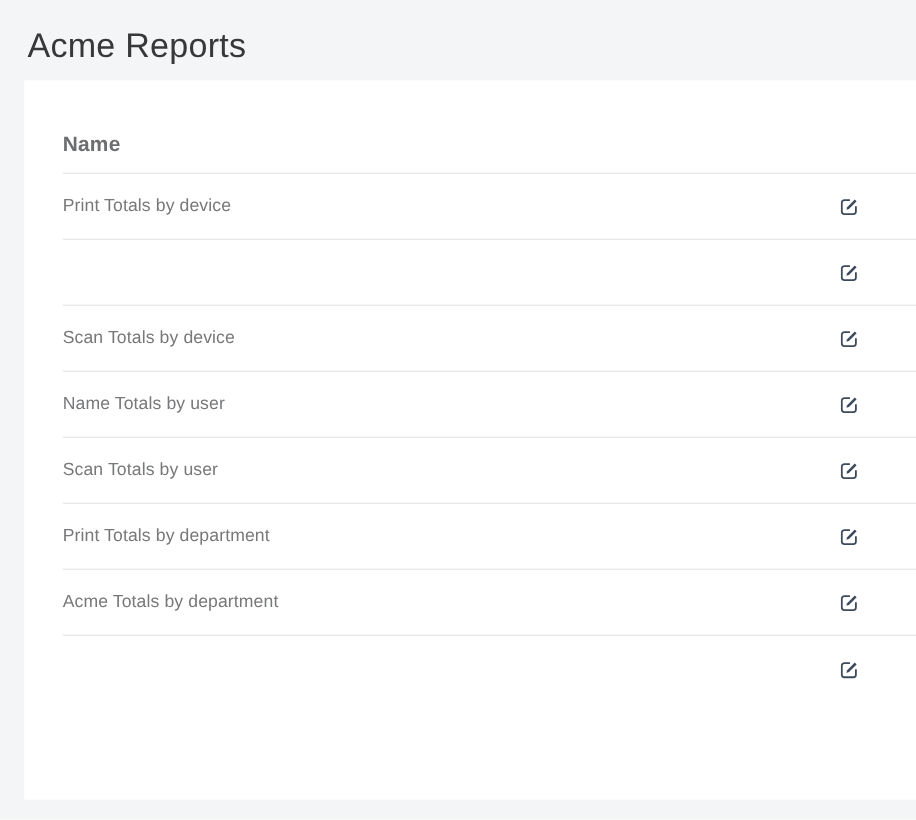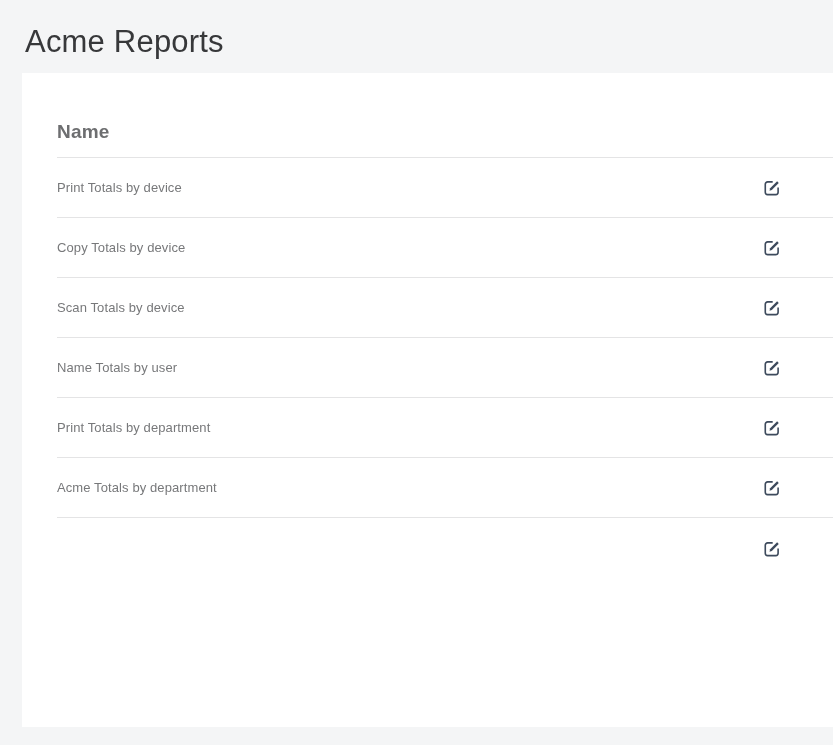--- a/index.html
+++ b/index.html
@@ -54,21 +54,21 @@
   .row{
     height:60px;
     display:flex;
     align-items:center;
     border-bottom:1px solid var(--divider);
   }
   .row:last-child{
     border-bottom:none;
   }
   .row-label{
-    font-size:13px;
+    font-size:16px;
     color:var(--row-text);
     letter-spacing:0.1px;
   }
   .edit-btn{
     margin-left:auto;
     margin-right:49px;
     background:none;
     border:none;
     padding:2px;
     cursor:pointer;
@@ -94,21 +94,20 @@
     <span class="row-label">Print Totals by device</span>
     <button class="edit-btn">
       <svg width="19" height="19" viewBox="0 0 20 20" aria-hidden="true">
         <path d="M15.9 9.9 V15.1 a2.45 2.45 0 0 1 -2.45 2.45 H4.85 a2.45 2.45 0 0 1 -2.45 -2.45 V6.55 a2.45 2.45 0 0 1 2.45 -2.45 h5.35" fill="none" stroke="currentColor" stroke-width="1.7"></path>
         <path d="M6.85 13.45 L7.5 10.85 L14.85 3.5 L16.6 5.25 L9.25 12.6 Z" fill="currentColor"></path>
       </svg>
     </button>
   </div>
 
   <div class="row">
-    <span class="row-label">Copy Totals by device</span>
     <button class="edit-btn">
       <svg width="19" height="19" viewBox="0 0 20 20" aria-hidden="true">
         <path d="M15.9 9.9 V15.1 a2.45 2.45 0 0 1 -2.45 2.45 H4.85 a2.45 2.45 0 0 1 -2.45 -2.45 V6.55 a2.45 2.45 0 0 1 2.45 -2.45 h5.35" fill="none" stroke="currentColor" stroke-width="1.7"></path>
         <path d="M6.85 13.45 L7.5 10.85 L14.85 3.5 L16.6 5.25 L9.25 12.6 Z" fill="currentColor"></path>
       </svg>
     </button>
   </div>
 
   <div class="row">
     <span class="row-label">Scan Totals by device</span>
@@ -124,20 +123,29 @@
   <div class="row">
     <span class="row-label">Name Totals by user</span>
     <button class="edit-btn">
       <svg width="19" height="19" viewBox="0 0 20 20" aria-hidden="true">
         <path d="M15.9 9.9 V15.1 a2.45 2.45 0 0 1 -2.45 2.45 H4.85 a2.45 2.45 0 0 1 -2.45 -2.45 V6.55 a2.45 2.45 0 0 1 2.45 -2.45 h5.35" fill="none" stroke="currentColor" stroke-width="1.7"></path>
         <path d="M6.85 13.45 L7.5 10.85 L14.85 3.5 L16.6 5.25 L9.25 12.6 Z" fill="currentColor"></path>
       </svg>
     </button>
   </div>
 
+  <div class="row">
+    <span class="row-label">Scan Totals by user</span>
+    <button class="edit-btn">
+      <svg width="19" height="19" viewBox="0 0 20 20" aria-hidden="true">
+        <path d="M15.9 9.9 V15.1 a2.45 2.45 0 0 1 -2.45 2.45 H4.85 a2.45 2.45 0 0 1 -2.45 -2.45 V6.55 a2.45 2.45 0 0 1 2.45 -2.45 h5.35" fill="none" stroke="currentColor" stroke-width="1.7"></path>
+        <path d="M6.85 13.45 L7.5 10.85 L14.85 3.5 L16.6 5.25 L9.25 12.6 Z" fill="currentColor"></path>
+      </svg>
+    </button>
+  </div>
 
   <div class="row">
     <span class="row-label">Print Totals by department</span>
     <button class="edit-btn">
       <svg width="19" height="19" viewBox="0 0 20 20" aria-hidden="true">
         <path d="M15.9 9.9 V15.1 a2.45 2.45 0 0 1 -2.45 2.45 H4.85 a2.45 2.45 0 0 1 -2.45 -2.45 V6.55 a2.45 2.45 0 0 1 2.45 -2.45 h5.35" fill="none" stroke="currentColor" stroke-width="1.7"></path>
         <path d="M6.85 13.45 L7.5 10.85 L14.85 3.5 L16.6 5.25 L9.25 12.6 Z" fill="currentColor"></path>
       </svg>
     </button>
   </div>

